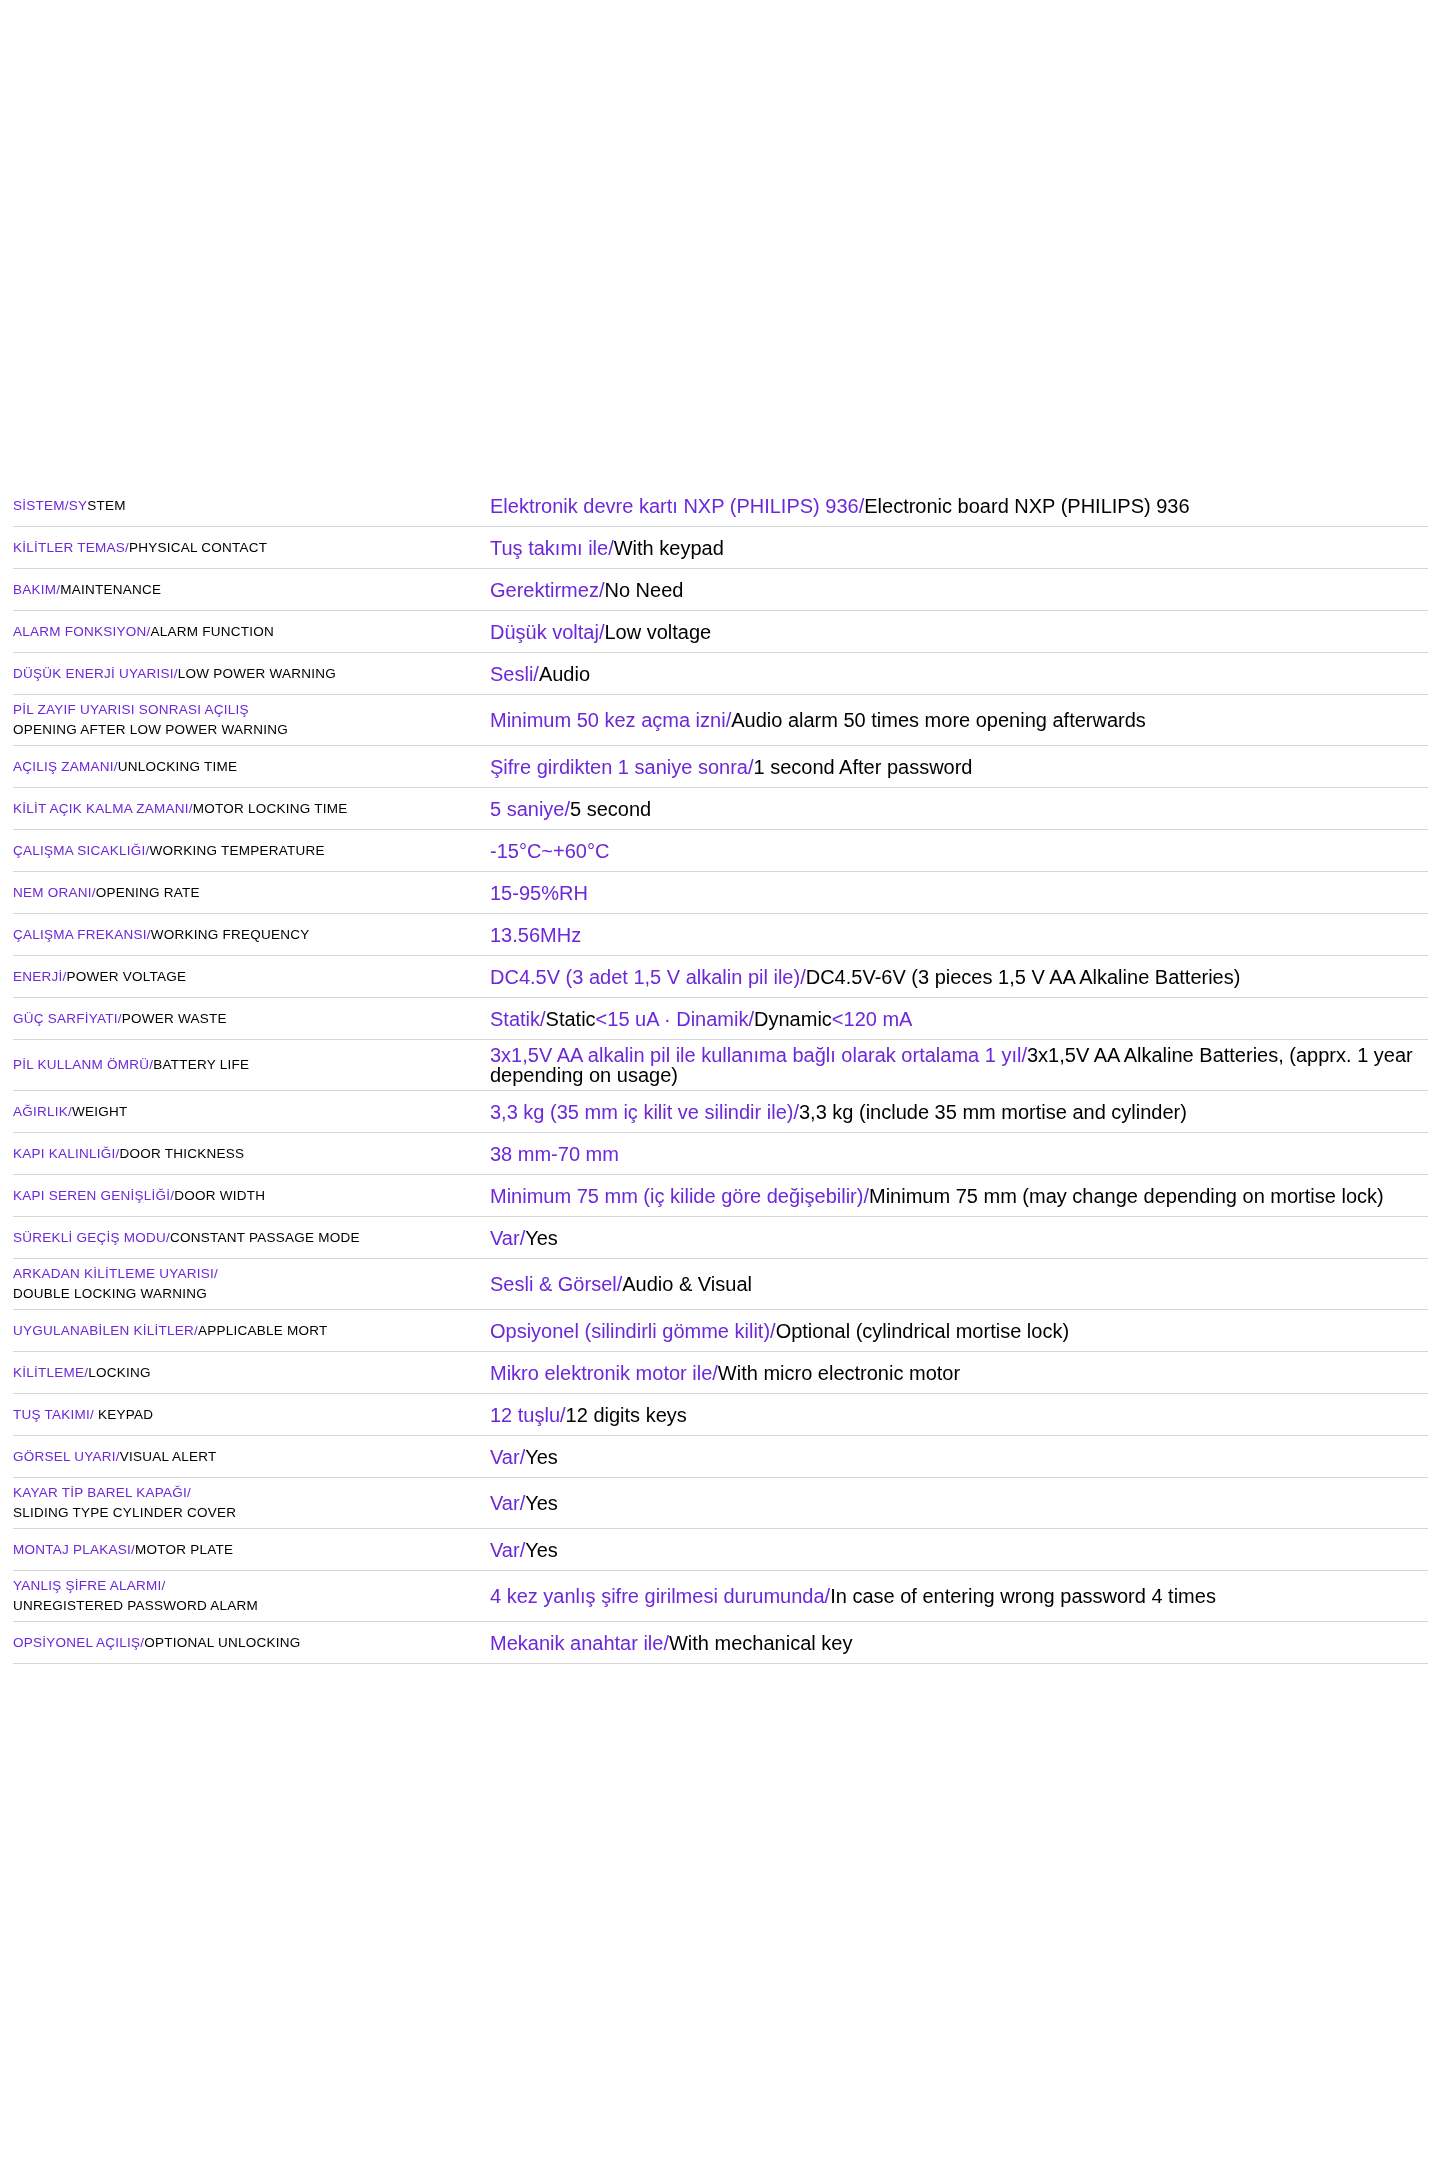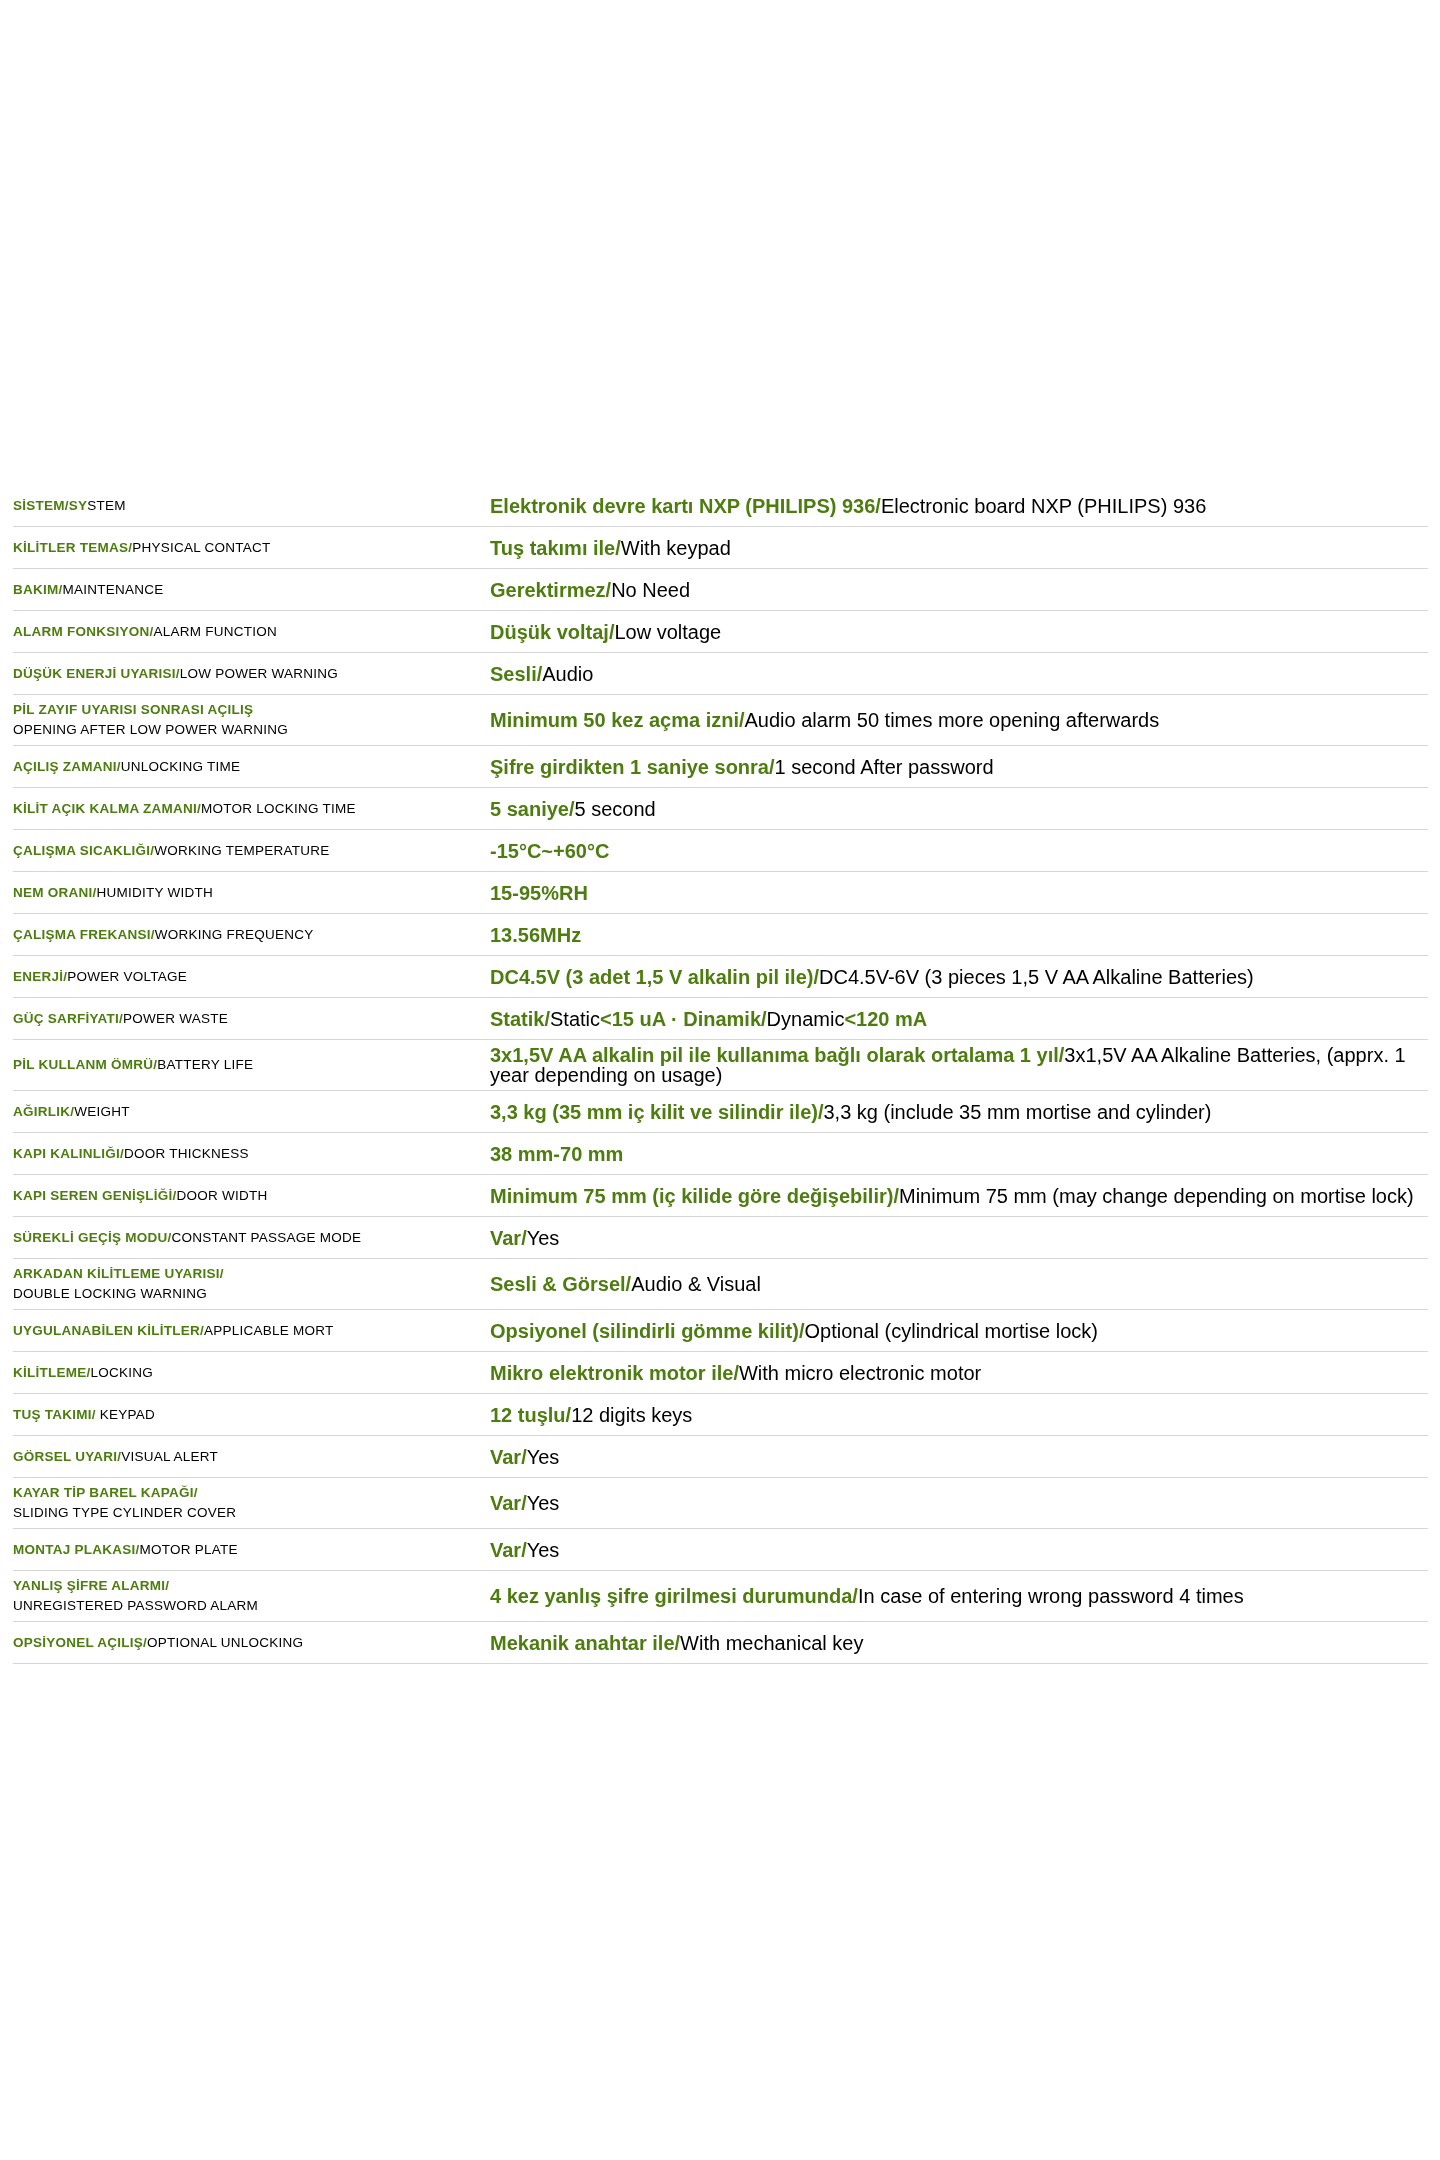--- a/index.html
+++ b/index.html
@@ -38,22 +38,22 @@
     line-height: 20px;
     letter-spacing: 0.25px;
   }
   .spec-value {
     flex: 1 1 auto;
     font-size: 20px;
     line-height: 20px;
     padding-right: 10px;
   }
   .seg-b {
-    font-weight: 700;
-    color: #4d7c0f;
+    font-weight: 400;
+    color: #6d28d9;
   }
   .seg-l {
     font-weight: 400;
     color: #000000;
   }
 </style>
 </head>
 <body>
 
 <div class="page">
@@ -97,21 +97,21 @@
     <div class="spec-label"><span class="seg-b">KİLİT AÇIK KALMA ZAMANI/</span><span class="seg-l">MOTOR LOCKING TIME</span></div>
     <div class="spec-value"><span class="seg-b">5 saniye/</span><span class="seg-l">5 second</span></div>
   </div>
 
   <div class="spec-row">
     <div class="spec-label"><span class="seg-b">ÇALIŞMA SICAKLIĞI/</span><span class="seg-l">WORKING TEMPERATURE</span></div>
     <div class="spec-value"><span class="seg-b">-15°C~+60°C</span></div>
   </div>
 
   <div class="spec-row">
-    <div class="spec-label"><span class="seg-b">NEM ORANI/</span><span class="seg-l">HUMIDITY WIDTH</span></div>
+    <div class="spec-label"><span class="seg-b">NEM ORANI/</span><span class="seg-l">OPENING RATE</span></div>
     <div class="spec-value"><span class="seg-b">15-95%RH</span></div>
   </div>
 
   <div class="spec-row">
     <div class="spec-label"><span class="seg-b">ÇALIŞMA FREKANSI/</span><span class="seg-l">WORKING FREQUENCY</span></div>
     <div class="spec-value"><span class="seg-b">13.56MHz</span></div>
   </div>
 
   <div class="spec-row">
     <div class="spec-label"><span class="seg-b">ENERJİ/</span><span class="seg-l">POWER VOLTAGE</span></div>

